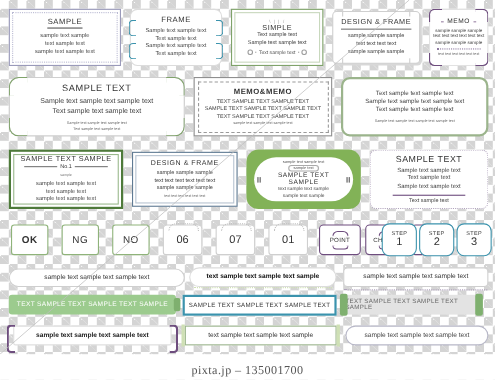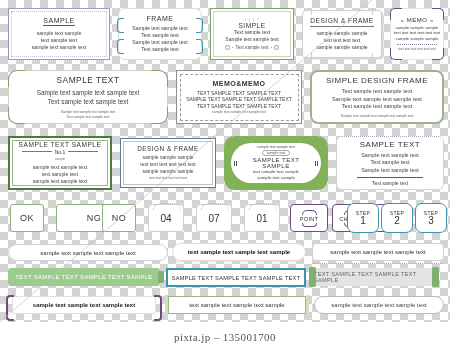--- a/index.html
+++ b/index.html
@@ -284,21 +284,20 @@
     <div class="bd">
       <div>TEXT SAMPLE TEXT SAMPLE TEXT</div>
       <div>SAMPLE TEXT SAMPLE TEXT SAMPLE TEXT</div>
       <div>TEXT SAMPLE TEXT SAMPLE TEXT</div>
     </div>
     <div class="sm">sample text sample text sample text</div>
   </div>
 </div>
 
 <div class="card" id="c8">
-  <div class="ttl">SIMPLE DESIGN FRAME</div>
   <div class="bd">
     <div>Text sample text sample text</div>
     <div>Sample text sample text sample text</div>
     <div>Text sample text sample text</div>
   </div>
   <div class="sm" style="margin-top:3px;">Sample text sample text sample text sample text</div>
 </div>
 
 <div class="card" id="c9">
   <div class="inner">
@@ -355,27 +354,27 @@
   <div class="ttl">SAMPLE TEXT</div>
   <div class="bd">
     <div>Sample text sample text</div>
     <div>Text sample text</div>
     <div>Sample text sample text</div>
   </div>
   <div class="rule"></div>
   <div class="cap">Text sample text</div>
 </div>
 
-<div class="badge okbox" style="left:10px;top:204px;">OK</div>
-<div class="badge okbox" style="left:56px;top:204px;padding-left:21px;">NG</div>
+<div class="badge okbox" style="left:10px;top:204px;font-weight:bold;">OK</div>
+<div class="badge okbox" style="left:56px;top:204px;">NG</div>
 <div class="badge okbox" style="left:102px;top:204px;">NO</div>
 
 <div class="badge numbox" style="left:148px;top:204px;">
   <span class="arc"></span>
-  <span>04</span>
+  <span>06</span>
 </div>
 <div class="badge numbox" style="left:196px;top:204px;">
   <span class="arc"></span>
   <span>07</span>
 </div>
 <div class="badge numbox" style="left:244px;top:204px;">
   <span class="arc"></span>
   <span>01</span>
 </div>
 

